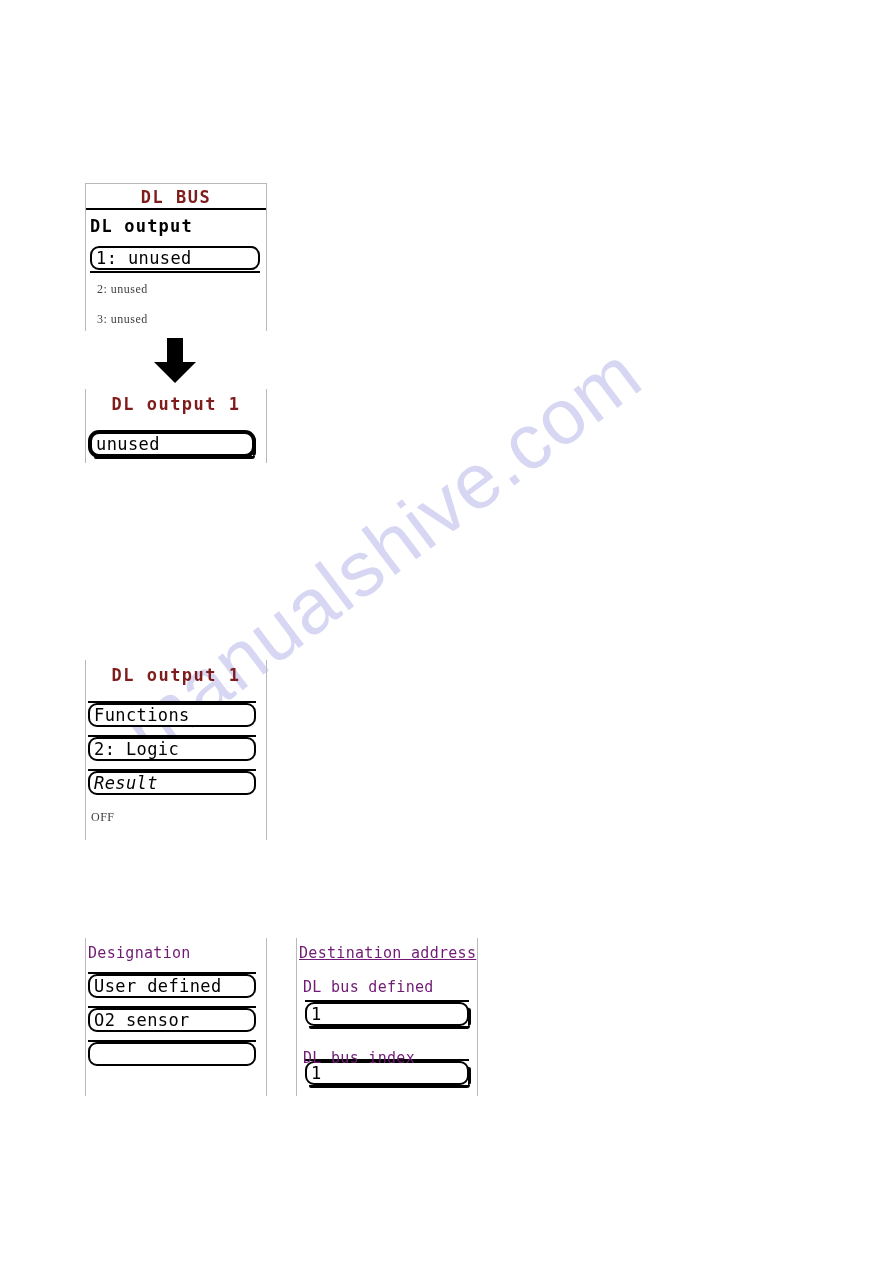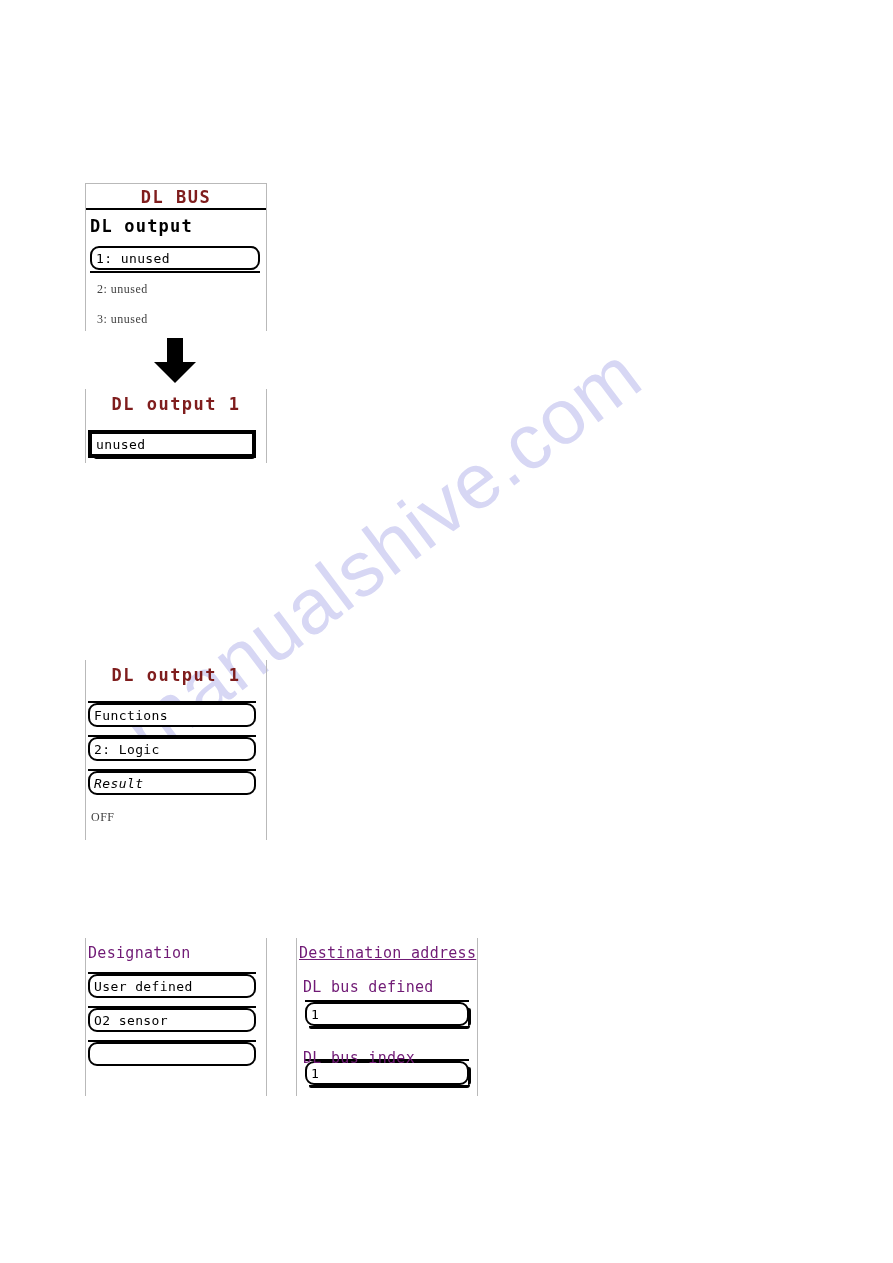--- a/index.html
+++ b/index.html
@@ -88,31 +88,31 @@
   }
 
   
   .field {
     position: absolute;
     box-sizing: border-box;
     border: 2px solid #000;
     border-radius: 9px;
     background: #fff;
     font-family: "DejaVu Sans Mono", monospace;
-    font-size: 13px;
+    font-size: 17px;
     color: #000;
     display: flex;
     align-items: center;
     padding-left: 4px;
     letter-spacing: 0.4px;
     z-index: 4;
   }
   .field.thick {
     border-width: 4px;
-    border-radius: 0;
+    border-radius: 11px;
   }
   .field.shadow::after {
     content: "";
     position: absolute;
     left: 2px;
     right: -3px;
     bottom: -5px;
     height: 3px;
     background: #000;
     border-bottom-left-radius: 4px;

